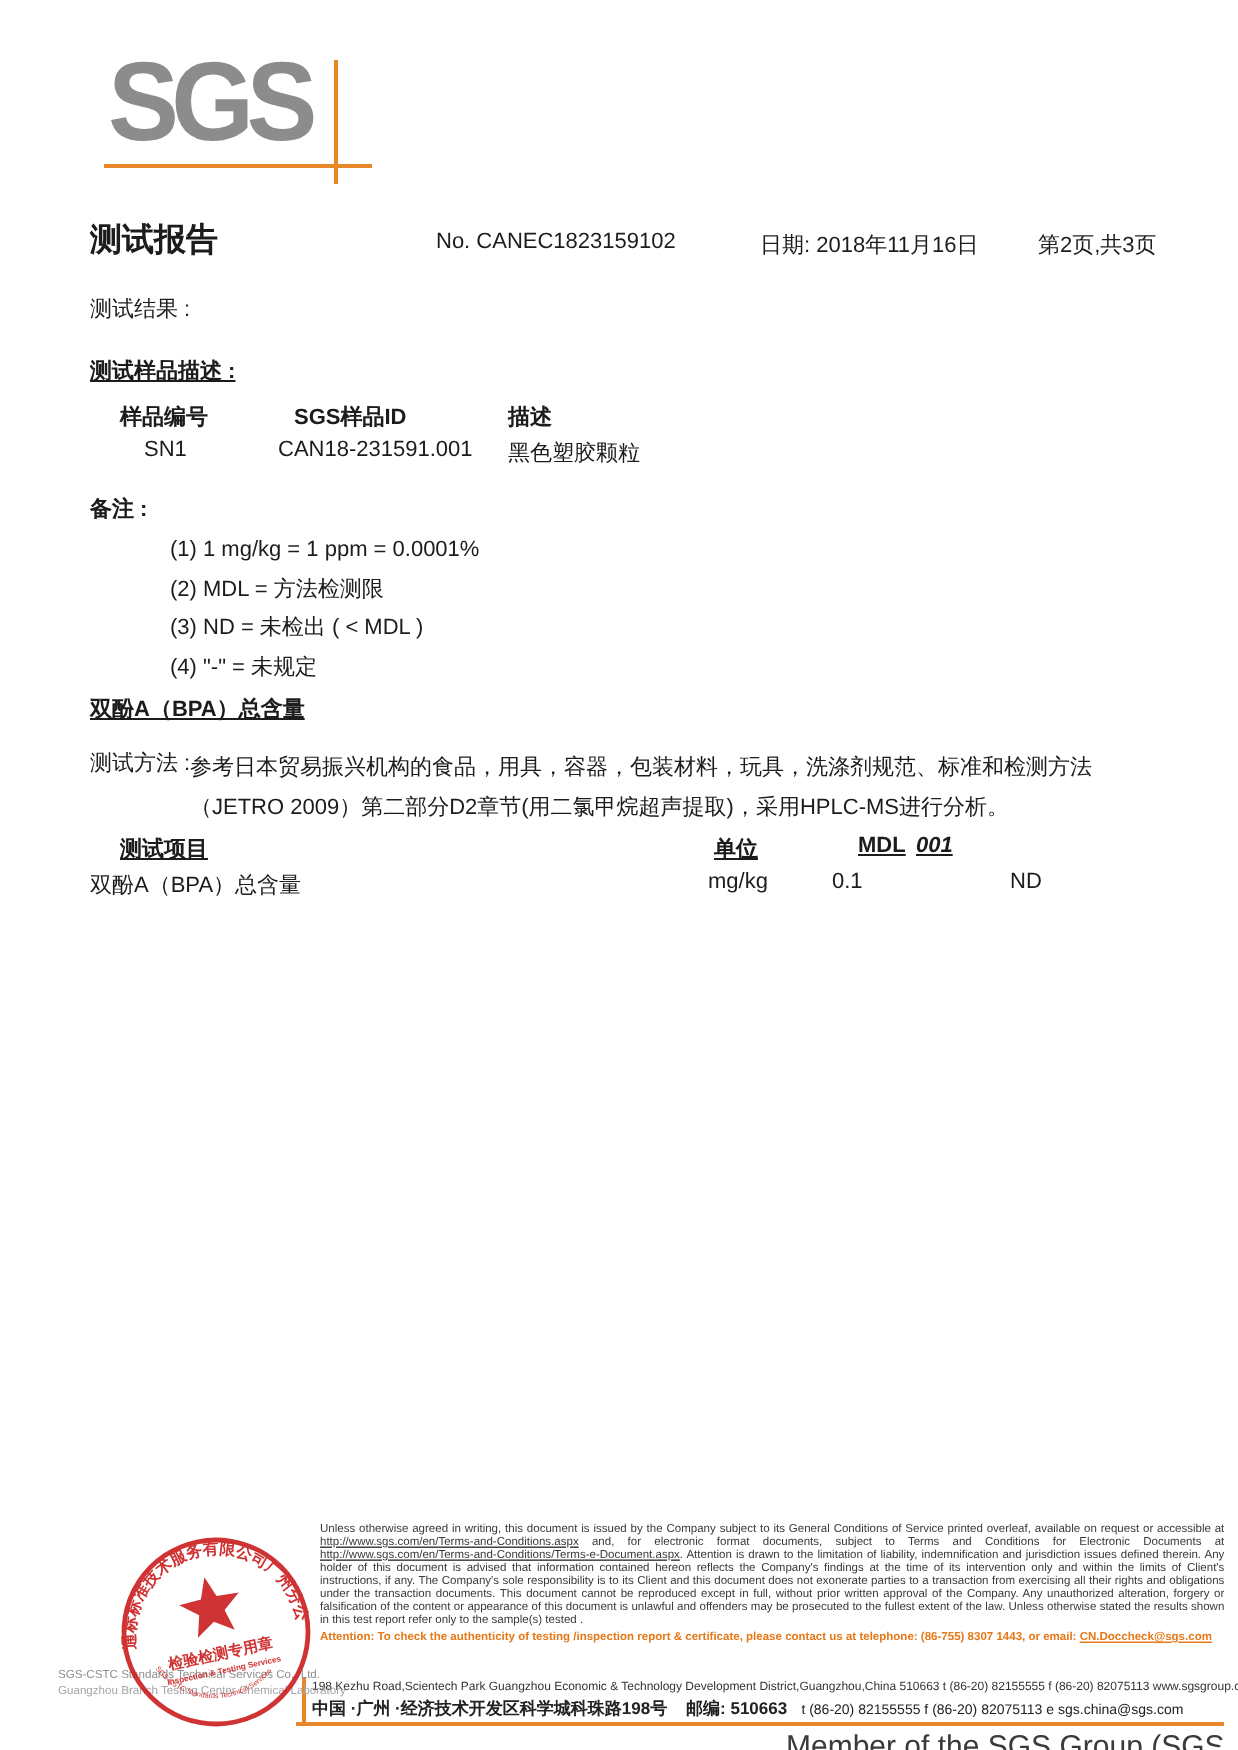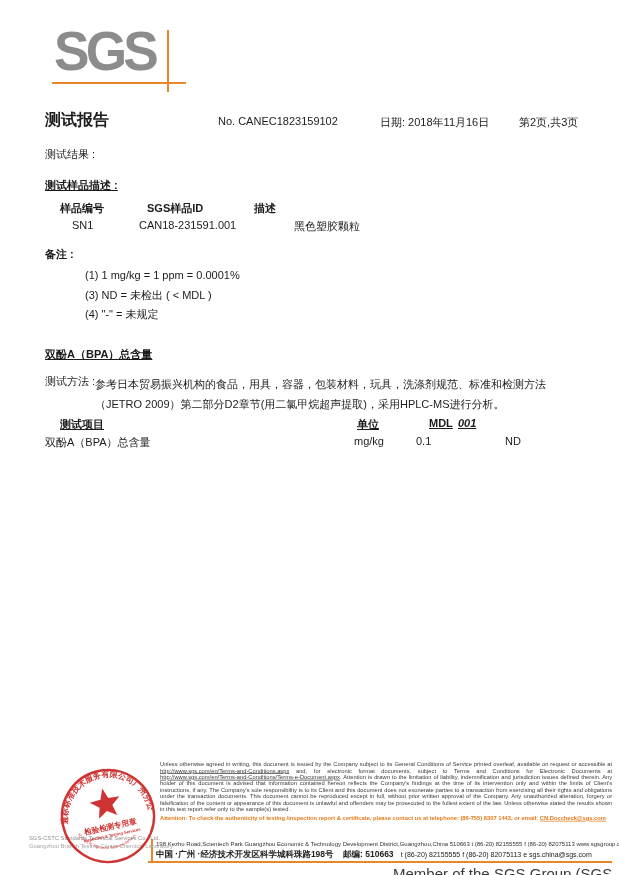--- a/index.html
+++ b/index.html
@@ -19,21 +19,21 @@
   .page-info{position:absolute;left:519px;top:115px;font-size:11px;}
 
   
   .results-label{position:absolute;left:45px;top:147px;font-size:11px;font-weight:normal;}
   .sample-desc-label{position:absolute;left:45px;top:178px;font-size:11px;font-weight:bold;text-decoration:underline;}
 
   
   .st-h{position:absolute;top:201px;font-size:11px;font-weight:bold;}
   .st-v{position:absolute;top:219px;font-size:11px;}
   .st-c1h{left:60px;} .st-c2h{left:147px;} .st-c3h{left:254px;text-align:center;}
-  .st-c1v{left:72px;} .st-c2v{left:139px;} .st-c3v{left:254px;margin-left:40px;}
+  .st-c1v{left:72px;} .st-c2v{left:139px;} .st-c3v{left:254px;}
 
   
   .notes-label{position:absolute;left:45px;top:247px;font-size:11px;font-weight:bold;}
   .notes{position:absolute;left:85px;top:266px;font-size:11px;line-height:19.5px;}
 
   
   .bpa-heading{position:absolute;left:45px;top:347px;font-size:11px;font-weight:bold;text-decoration:underline;}
   .method-label{position:absolute;left:45px;top:374px;font-size:11px;}
   .method-text{position:absolute;left:95px;top:374px;width:480px;font-size:11px;line-height:20px;}
 
@@ -87,20 +87,21 @@
     <span class="st-h st-c2h">SGS样品ID</span>
     <span class="st-h st-c3h">描述</span>
     <span class="st-v st-c1v">SN1</span>
     <span class="st-v st-c2v">CAN18-231591.001</span>
     <span class="st-v st-c3v">黑色塑胶颗粒</span>
   </div>
 
   <div class="notes-label">备注 :</div>
   <div class="notes">
     <div>(1) 1 mg/kg = 1 ppm = 0.0001%</div>
+    <div>(2) MDL = 方法检测限</div>
     <div>(3) ND = 未检出 ( &lt; MDL )</div>
     <div>(4) "-" = 未规定</div>
   </div>
 
   <div class="bpa-heading">双酚A（BPA）总含量</div>
   <div class="method-label">测试方法 :</div>
   <div class="method-text">参考日本贸易振兴机构的食品，用具，容器，包装材料，玩具，洗涤剂规范、标准和检测方法（JETRO 2009）第二部分D2章节(用二氯甲烷超声提取)，采用HPLC-MS进行分析。</div>
 
   <div>
     <span class="rt-h rt-c1h">测试项目</span>

